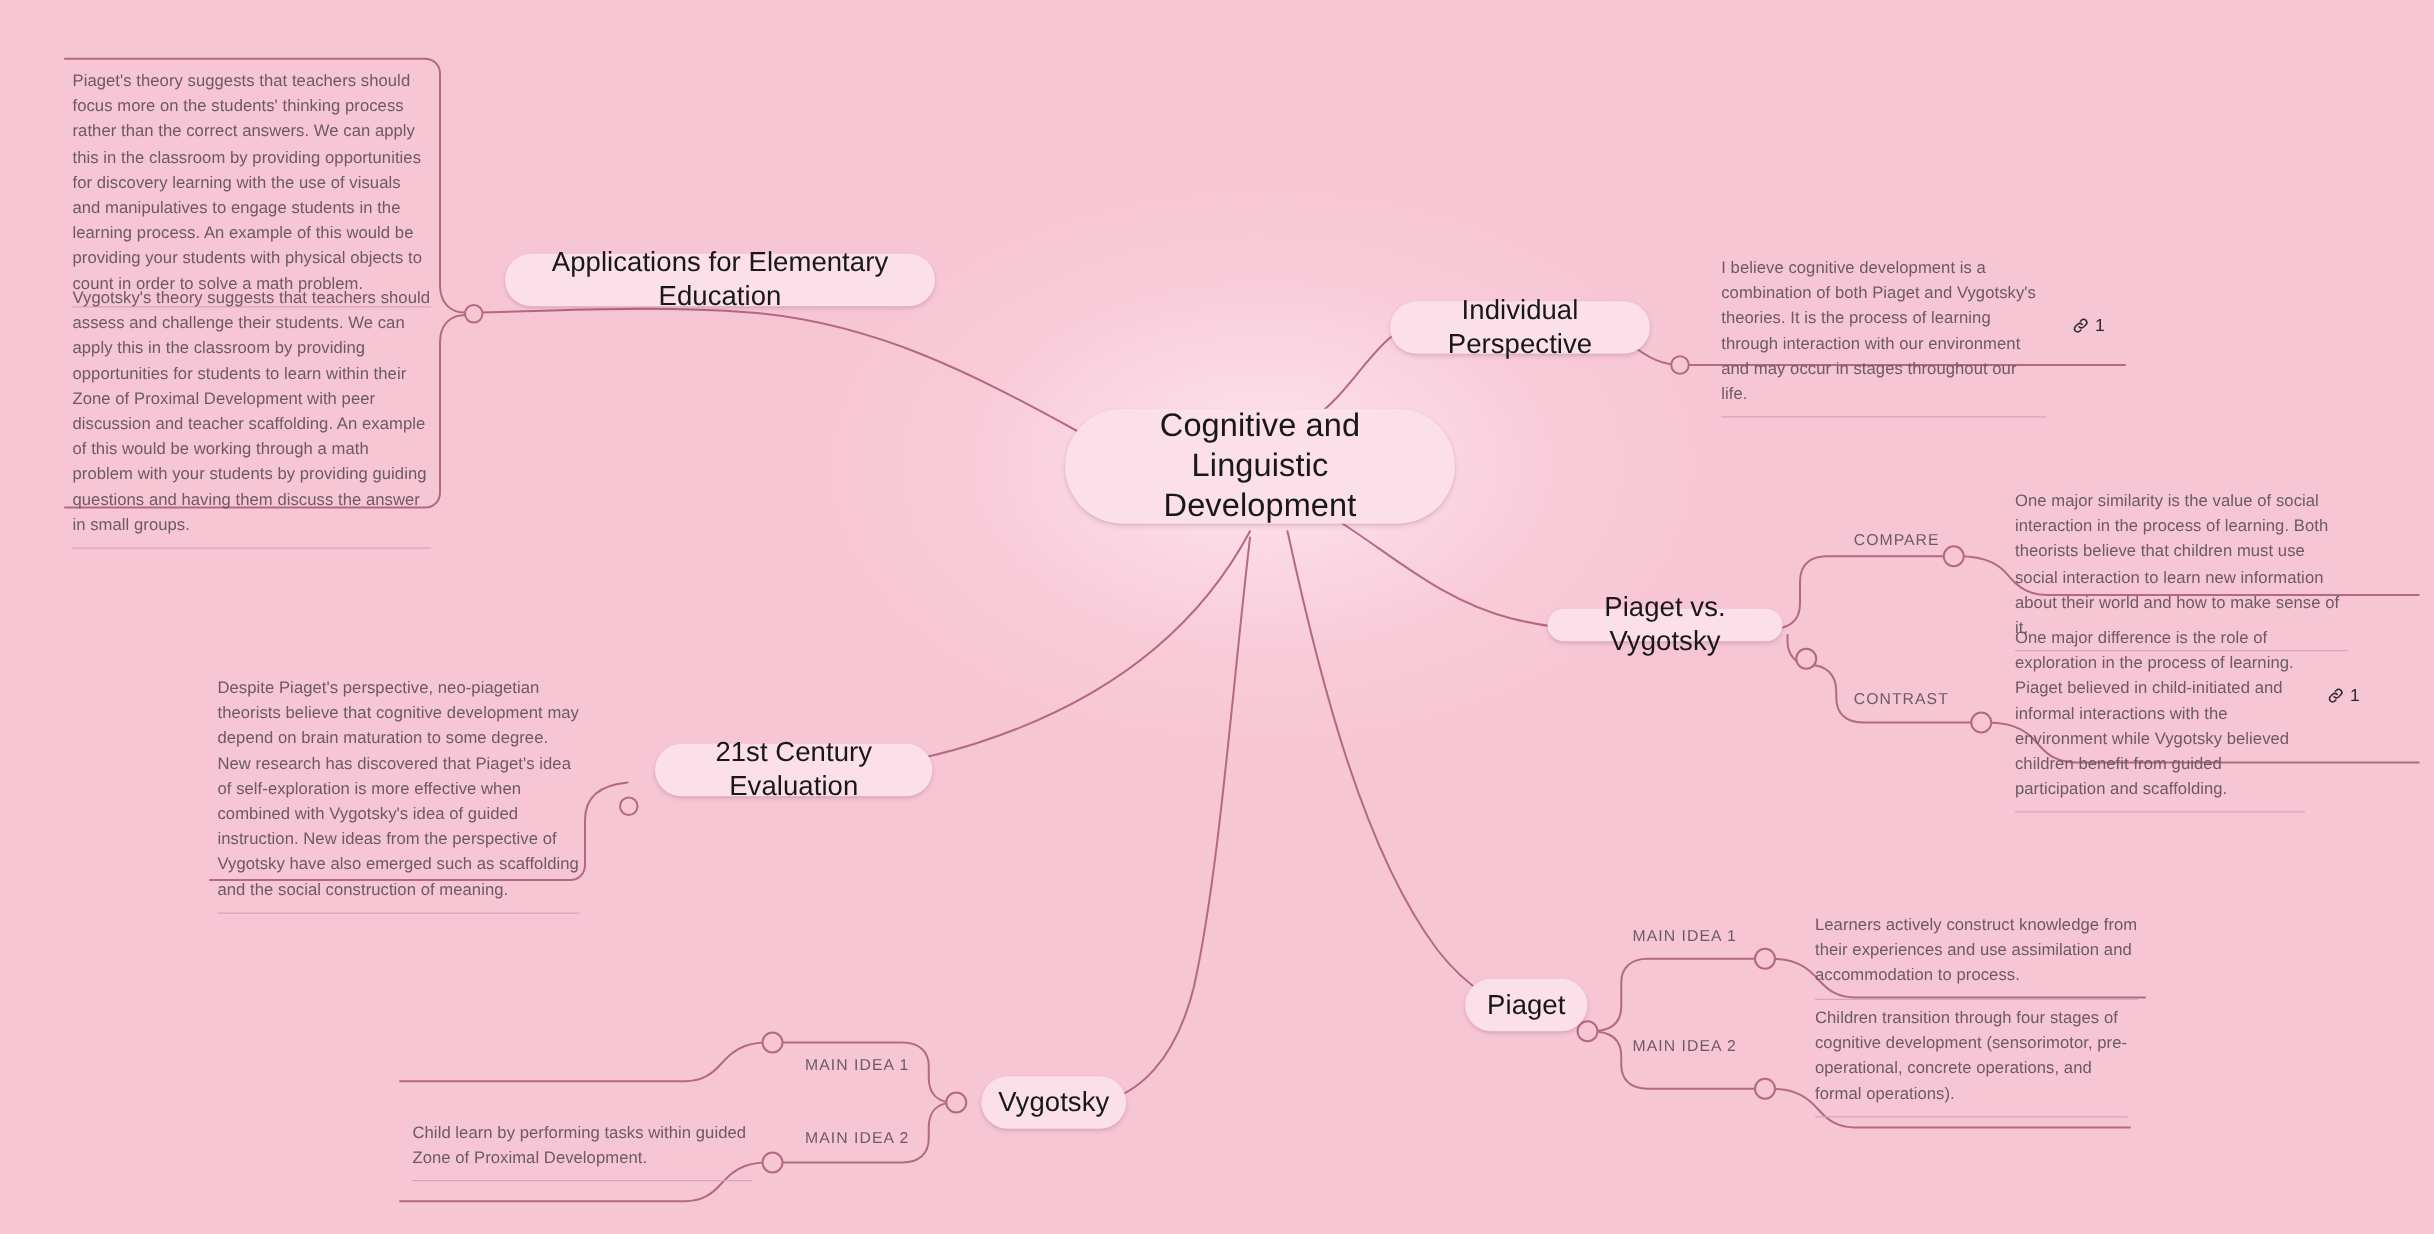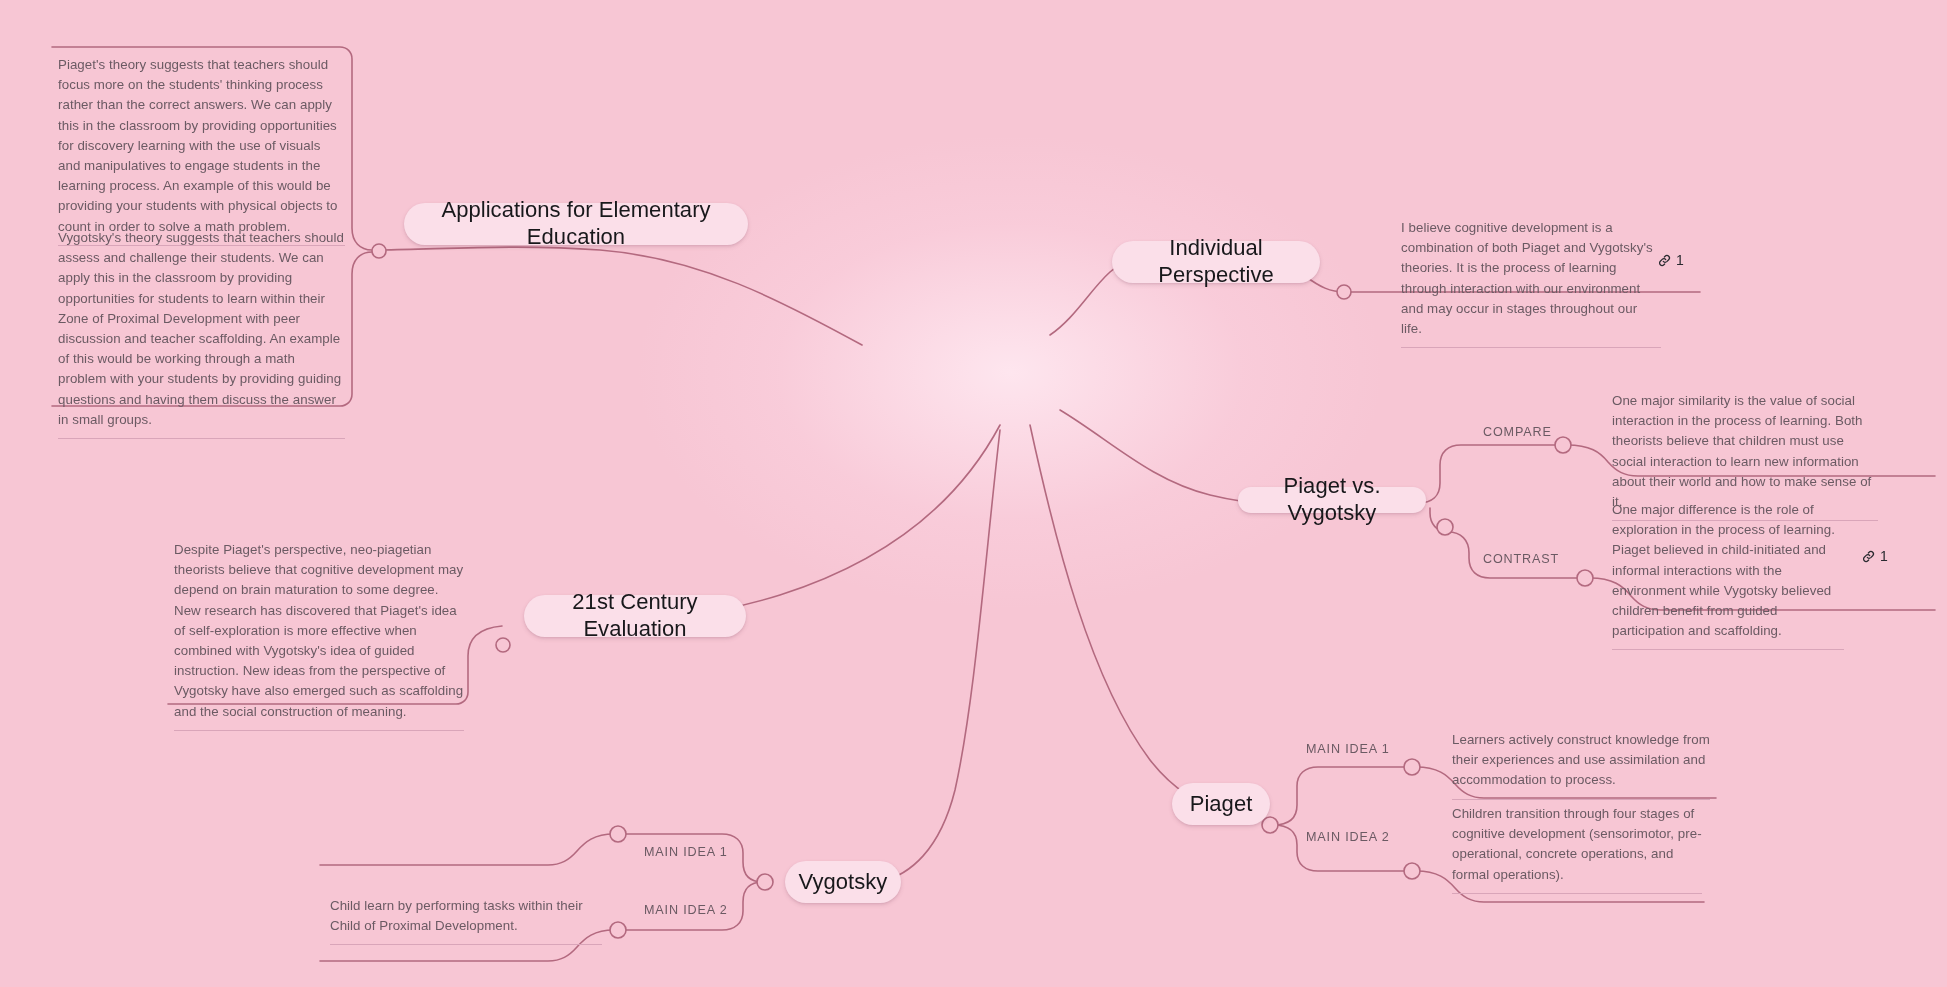--- a/index.html
+++ b/index.html
@@ -131,20 +131,24 @@
       <circle cx="503" cy="645" r="7"></circle>
       <circle cx="1270" cy="825" r="8"></circle>
       <circle cx="1412" cy="767" r="8"></circle>
       <circle cx="1412" cy="871" r="8"></circle>
       <circle cx="765" cy="882" r="8"></circle>
       <circle cx="618" cy="834" r="8"></circle>
       <circle cx="618" cy="930" r="8"></circle>
     </g>
   </svg>
 
+  <div class="node root" style="left:852px; top:327px; width:312px; height:92px;">
+    <span>Cognitive and Linguistic
+Development</span>
+  </div>
 
   <div class="node branch" style="left:404px; top:203px; width:344px; height:42px;">
     <span>Applications for Elementary Education</span>
   </div>
 
   <div class="node branch" style="left:1112px; top:241px; width:208px; height:42px;">
     <span>Individual Perspective</span>
   </div>
 
   <div class="node branch" style="left:1238px; top:487px; width:188px; height:26px;">
@@ -164,21 +168,21 @@
   </div>
 
   <div class="note with-rule" style="left:58px; top:55px; width:287px;">
     <span class="body">Piaget's theory suggests that teachers should focus more on the students' thinking process rather than the correct answers. We can apply this in the classroom by providing opportunities for discovery learning with the use of visuals and manipulatives to engage students in the learning process. An example of this would be providing your students with physical objects to count in order to solve a math problem.</span>
   </div>
 
   <div class="note with-rule" style="left:58px; top:228px; width:287px;">
     <span class="body">Vygotsky's theory suggests that teachers should assess and challenge their students. We can apply this in the classroom by providing opportunities for students to learn within their Zone of Proximal Development with peer discussion and teacher scaffolding. An example of this would be working through a math problem with your students by providing guiding questions and having them discuss the answer in small groups.</span>
   </div>
 
-  <div class="note with-rule" style="left:1377px; top:218px; width:260px;margin-left:24px;">
+  <div class="note with-rule" style="left:1377px; top:204px; width:260px;">
     <span class="body">I believe cognitive development is a combination of both Piaget and Vygotsky's theories. It is the process of learning through interaction with our environment and may occur in stages throughout our life.</span>
   </div>
   <div class="link-badge" style="left:1657px; top:252px;">
     <span>
       <svg width="15" height="15" viewBox="0 0 24 24" fill="none" stroke="#2a2a30" stroke-width="2" stroke-linecap="round">
         <path d="M10 13.5a4 4 0 0 0 5.7.3l3-3a4 4 0 1 0-5.7-5.7l-1.3 1.3"></path>
         <path d="M14 10.5a4 4 0 0 0-5.7-.3l-3 3a4 4 0 1 0 5.7 5.7l1.3-1.3"></path>
       </svg>
     </span>
     <span>1</span>
@@ -227,16 +231,16 @@
   </div>
 
   <div class="conn-label" style="left:644px; top:845px;">
     <span>MAIN IDEA 1</span>
   </div>
   <div class="conn-label" style="left:644px; top:903px;">
     <span>MAIN IDEA 2</span>
   </div>
 
   <div class="note with-rule" style="left:330px; top:896px; width:272px;">
-    <span class="body">Child learn by performing tasks within their Child of Proximal Development.</span>
+    <span class="body">Child learn by performing tasks within guided Zone of Proximal Development.</span>
   </div>
 
 </div>
 
 </body></html>

